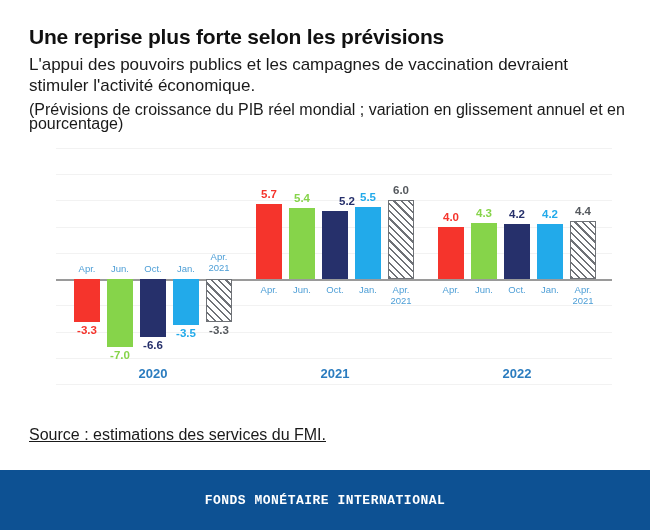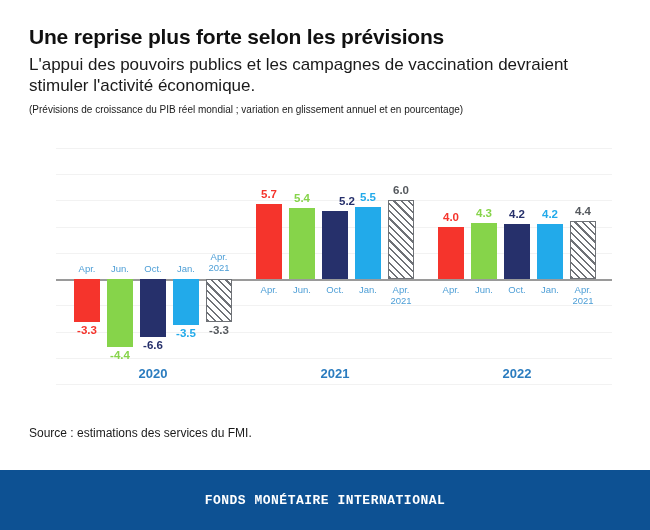--- a/index.html
+++ b/index.html
@@ -16,21 +16,21 @@
   .header { position:absolute; left:29px; top:24px; width:600px; }
   .title {
     font-size: 21px; font-weight: bold; color:#111111;
     letter-spacing:-0.2px; line-height: 26px;
   }
   .subtitle {
     font-size: 17px; font-weight: normal; color:#1a1a1a;
     line-height: 21px; margin-top: 4px; max-width: 570px;
   }
   .units {
-    font-size: 10px; color:#1a1a1a; margin-top: 7px; line-height:14px;
+    font-size: 16px; color:#1a1a1a; margin-top: 7px; line-height:14px;
   }
 
   
   .chart { position:absolute; left:0px; top:138px; width:650px; height:255px; }
   .plot  { position:absolute; left:56px; top:10px; width:556px; height:236px; }
 
   .ylabels { position:absolute; left:0px; top:10px; width:52px; height:236px; }
   .ytick {
     position:absolute; right:0; width:46px; text-align:right;
     font-size:9.5px; color:#3b87c9; font-weight:normal;
@@ -73,21 +73,21 @@
   }
 
   .yearlabel {
     position:absolute; font-size:13px; font-weight:bold; color:#2b7cbf;
     text-align:center; transform:translateX(-50%);
   }
 
   
   .source {
     position:absolute; left:29px; top:426px;
-    font-size:12px; color:#1a1a1a;
+    font-size:16px; color:#1a1a1a;text-decoration:underline;
   }
   .footer {
     position:absolute; left:0; bottom:0; width:650px; height:60px;
     background:#0d5193; display:flex; align-items:center; justify-content:center;
   }
   .footer-text {
     color:#ffffff; font-size:13px; font-weight:bold; letter-spacing:0.5px;font-family:Liberation Mono, monospace;
   }
 </style>
 </head>
@@ -114,21 +114,21 @@
         <div class="gridline" style="top: 236px;"></div>
         <div class="zeroline" style="top: 131.111px;"></div>
         <div class="group" style="left: 18px; width: 158px;">
           <div class="bar-slot" style="left: 0px; width: 26px;">
             <div class="bar" style="top: 131.111px; height: 43.2667px; background: rgb(245, 52, 44);"></div>
             <div class="vlabel" style="color: rgb(245, 52, 44); top: 176.378px;">-3.3</div>
             <div class="mlabel" style="top: 115.111px;">Apr.</div>
           </div>
           <div class="bar-slot" style="left: 33px; width: 26px;">
             <div class="bar" style="top: 131.111px; height: 68.1778px; background: rgb(134, 212, 74);"></div>
-            <div class="vlabel" style="color: rgb(134, 212, 74); top: 201.289px;">-4.4</div>
+            <div class="vlabel" style="color: rgb(134, 212, 74); top: 201.289px;">-7.0</div>
             <div class="mlabel" style="top: 115.111px;">Jun.</div>
           </div>
           <div class="bar-slot" style="left: 66px; width: 26px;">
             <div class="bar" style="top: 131.111px; height: 57.6889px; background: rgb(38, 48, 107);"></div>
             <div class="vlabel" style="color: rgb(38, 48, 107); top: 190.8px;">-6.6</div>
             <div class="mlabel" style="top: 115.111px;">Oct.</div>
           </div>
           <div class="bar-slot" style="left: 99px; width: 26px;">
             <div class="bar" style="top: 131.111px; height: 45.8889px; background: rgb(34, 170, 234);"></div>
             <div class="vlabel" style="color: rgb(34, 170, 234); top: 179px;">-3.5</div>

